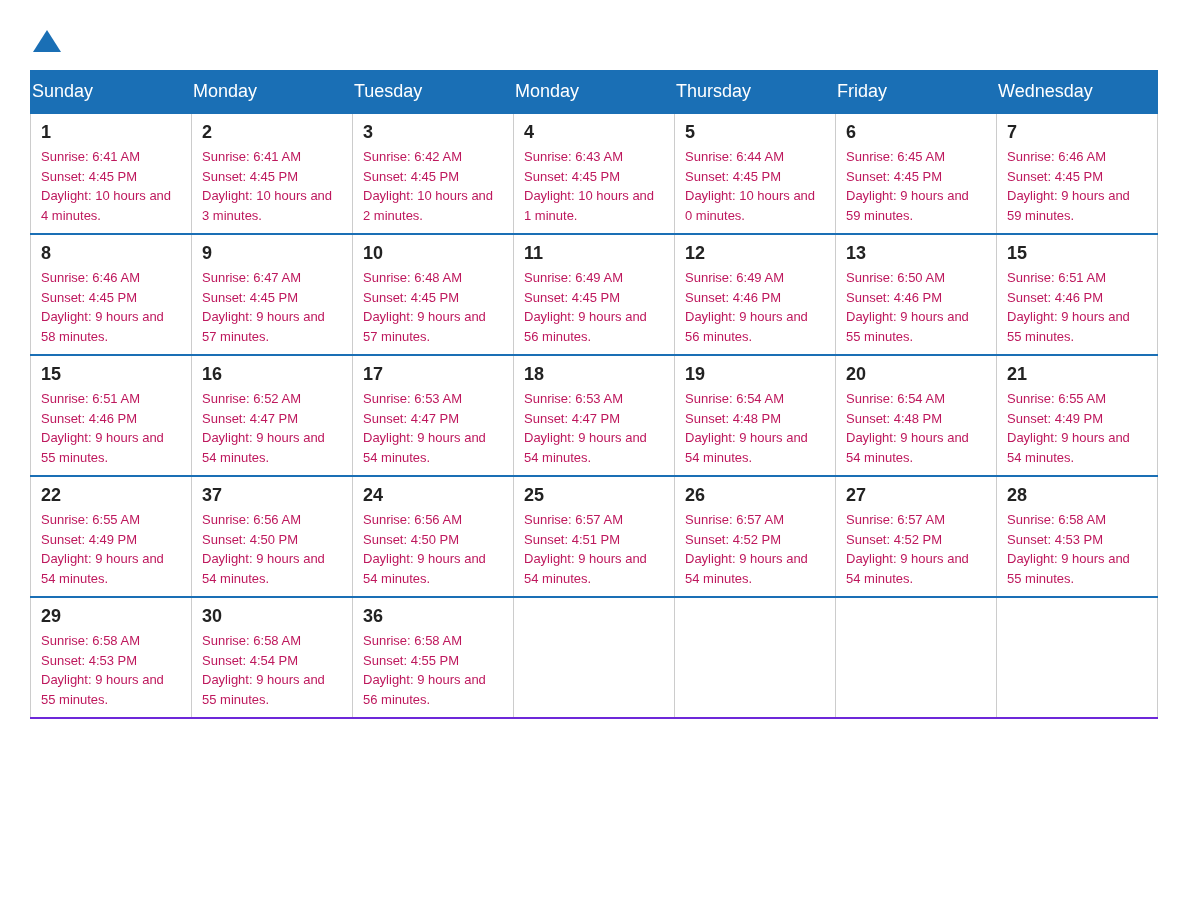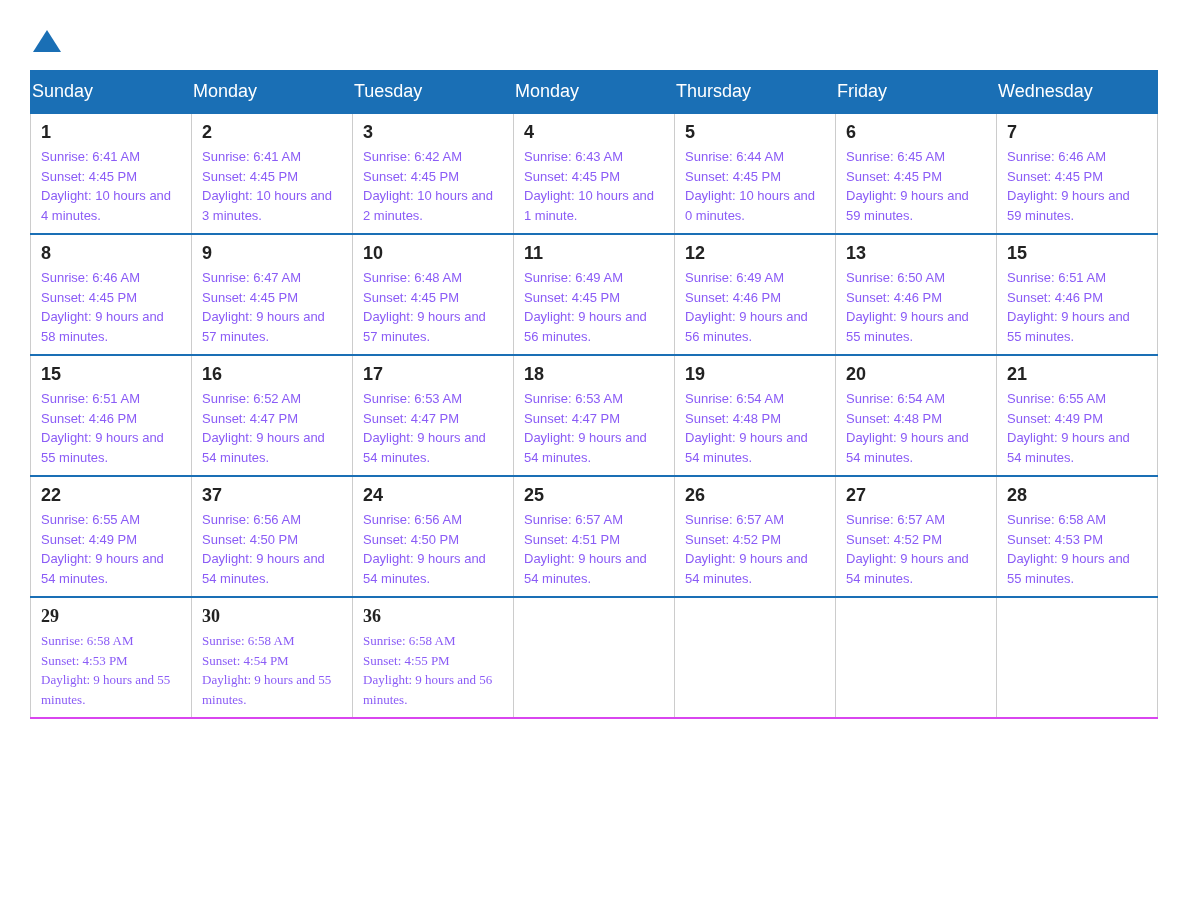--- a/index.html
+++ b/index.html
@@ -85,25 +85,24 @@
     }
     .day-number {
       font-size: 18px;
       font-weight: bold;
       margin-bottom: 4px;
       display: block;
     }
     .day-info {
       font-size: 13px;
       line-height: 1.5;
-      color: #8b5cf6;
+      color: #be185d;
     }
     .calendar tbody tr:last-child td {
-      border-bottom: 2px solid #d946ef;
-      font-family: Liberation Serif, serif;
+      border-bottom: 2px solid #6d28d9;
     }
     .calendar tbody tr td {
       border-top: 2px solid #1a6fb5;
     }
     .logo-row {
       display: flex;
       flex-direction: row;
       align-items: center;
     }
   </style>

